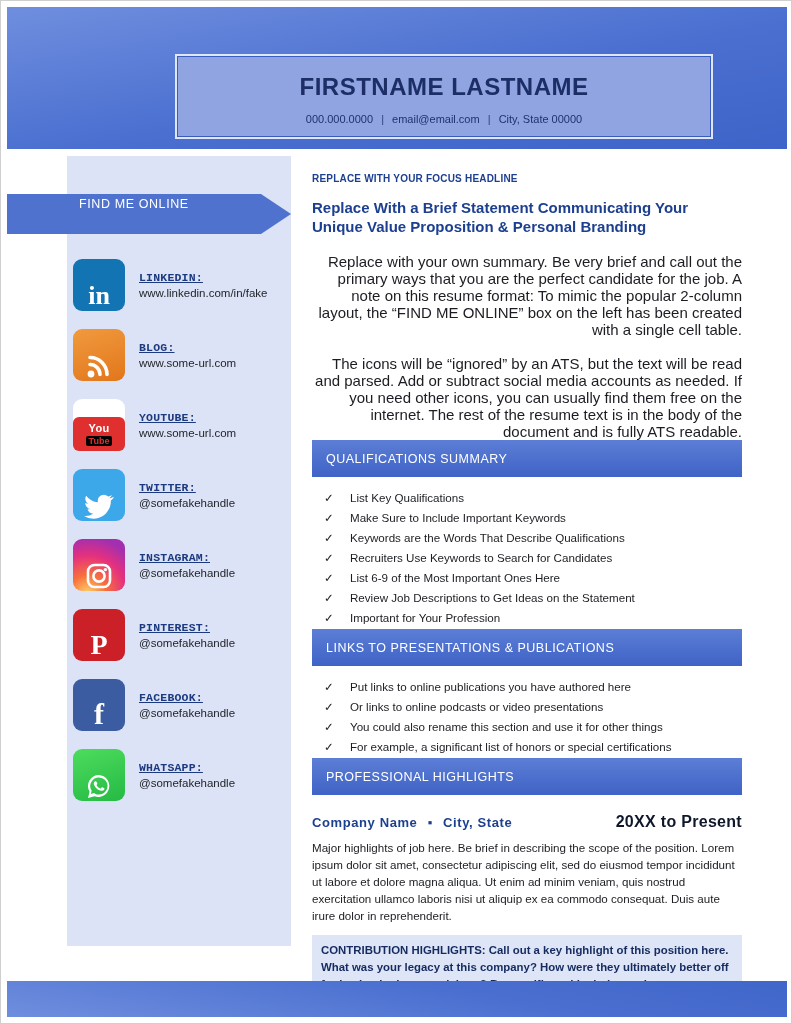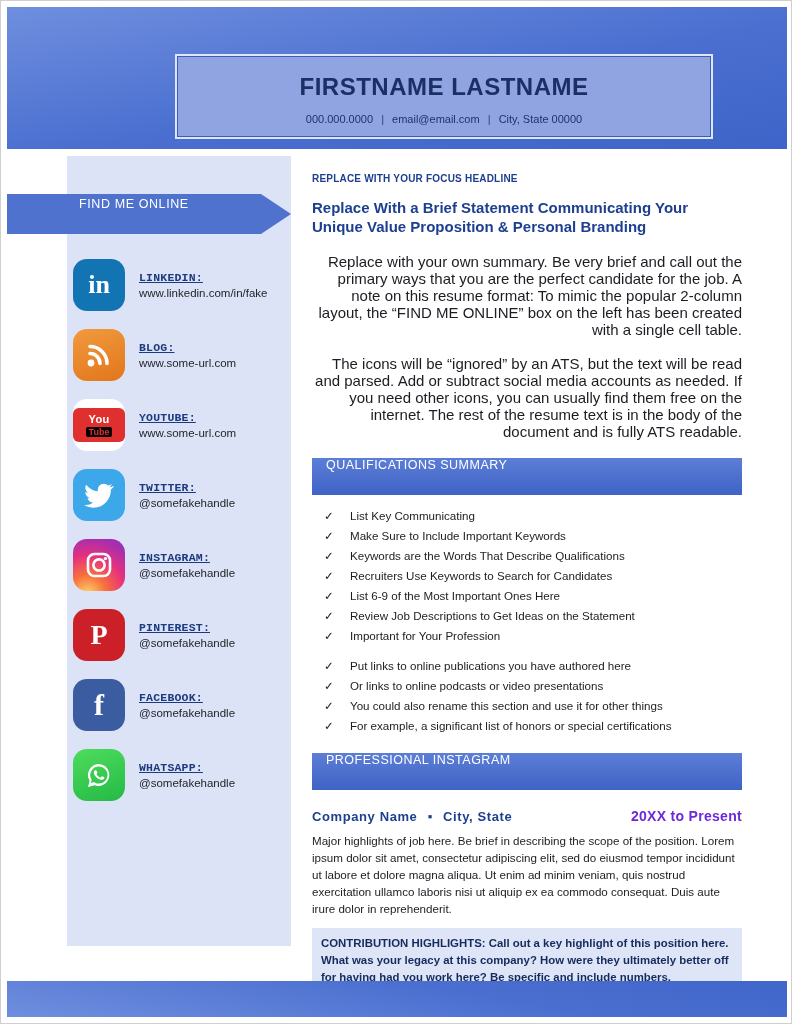--- a/index.html
+++ b/index.html
@@ -62,22 +62,22 @@
     font-size: 12.5px; color: #ffffff; letter-spacing: 0.6px;
   }
 
   .social-list {
     position: absolute; left: 72px; top: 253px; width: 218px;
   }
   .social-row {
     display: flex; align-items: center; height: 62px; margin-bottom: 8px;
   }
   .icon-box {
-    width: 52px; height: 52px; border-radius: 14px;
-    display: flex; align-items: center; justify-content: center;
+    width: 52px; height: 52px; border-radius: 9px;
+    display: flex; align-items: flex-end; justify-content: center;
     flex: 0 0 52px;
     color: #fff;
   }
   .social-text { margin-left: 14px; }
   .social-title {
     font-size: 11.5px; font-weight: bold; color: #1c3a80;
     text-decoration: underline; letter-spacing: 0.2px; font-family: Liberation Mono, monospace;
   }
   .social-handle { font-size: 11.5px; color: #22252b; margin-top: 3px; }
 
@@ -109,38 +109,38 @@
     font-size: 10px; font-weight: bold; color: #1d3f8f; letter-spacing: 0.2px;
   }
   .value-prop {
     margin-top: 14px; font-size: 15px; font-weight: bold; color: #1d3f8f;
     line-height: 19px;
   }
   .body-para {
     margin-top: 17px; font-size: 15px; color: #1b1d22; line-height: 17px; text-align: right;
   }
   .section-bar {
-    margin-top: 18px; height: 37px;
+    height: 37px;
     background: linear-gradient(180deg, #5c7ed6 0%, #3f63c6 100%);
-    display: flex; 
+    display: flex; align-items: center;
   }
   .section-bar .t {
     color: #ffffff; font-size: 12.5px; letter-spacing: 0.5px; padding-left: 14px;
   }
   .check-list { margin: 12px 0 0 0; padding: 0; list-style: none; }
   .check-list li {
     display: flex; font-size: 11.6px; color: #1b1d22; line-height: 18px; margin-bottom: 2px;
   }
   .check-list li .ck { width: 38px; flex: 0 0 38px; color: #2b2b2b; padding-left: 12px; }
 
   .job-head {
     margin-top: 18px; display: flex; justify-content: space-between; align-items: baseline;
   }
   .job-company { font-size: 13px; font-weight: bold; color: #1d3f8f; letter-spacing: .6px; }
-  .job-dates { font-size: 14px; font-weight: bold; color: #6d28d9; letter-spacing: .3px; }
+  .job-dates { font-size: 16px; font-weight: bold; color: #0f172a; letter-spacing: .3px; }
   .job-title { margin-top: 9px; font-size: 11.3px; font-weight: bold; color: #1d3f8f;
                text-decoration: underline; }
   .job-body { margin-top: 8px; font-size: 11.6px; color: #1b1d22; line-height: 17px; }
   .highlight-box {
     margin-top: 11px; background: #dde5f7; padding: 7px 9px;
     font-size: 11.4px; font-weight: bold; color: #152a5e; line-height: 17px;
   }
   .continued {
     position: absolute; left: 311px; top: 997px; width: 430px;
     text-align: right; font-size: 11px; font-style: italic; color: #1b1d22;
@@ -282,21 +282,21 @@
     <div class="value-prop">Replace With a Brief Statement Communicating Your Unique Value Proposition &amp; Personal Branding</div>
     <div class="body-para">Replace with your own summary. Be very brief and call out the primary ways that you are the perfect candidate for the job. A note on this resume format: To mimic the popular 2-column layout, the “FIND ME ONLINE” box on the left has been created with a single cell table.</div>
     <div class="body-para">The icons will be “ignored” by an ATS, but the text will be read and parsed. Add or subtract social media accounts as needed. If you need other icons, you can usually find them free on the internet. The rest of the resume text is in the body of the document and is fully ATS readable.</div>
 
     <div class="section-bar">
       <div class="t">QUALIFICATIONS SUMMARY</div>
     </div>
     <ul class="check-list">
       <li>
           <span class="ck">✓</span>
-          <span>List Key Communicating</span>
+          <span>List Key Qualifications</span>
         </li>
       <li>
           <span class="ck">✓</span>
           <span>Make Sure to Include Important Keywords</span>
         </li>
       <li>
           <span class="ck">✓</span>
           <span>Keywords are the Words That Describe Qualifications</span>
         </li>
       <li>
@@ -310,41 +310,44 @@
       <li>
           <span class="ck">✓</span>
           <span>Review Job Descriptions to Get Ideas on the Statement</span>
         </li>
       <li>
           <span class="ck">✓</span>
           <span>Important for Your Profession</span>
         </li>
     </ul>
 
+    <div class="section-bar">
+      <div class="t">LINKS TO PRESENTATIONS &amp; PUBLICATIONS</div>
+    </div>
     <ul class="check-list">
       <li>
           <span class="ck">✓</span>
           <span>Put links to online publications you have authored here</span>
         </li>
       <li>
           <span class="ck">✓</span>
           <span>Or links to online podcasts or video presentations</span>
         </li>
       <li>
           <span class="ck">✓</span>
           <span>You could also rename this section and use it for other things</span>
         </li>
       <li>
           <span class="ck">✓</span>
           <span>For example, a significant list of  honors or special certifications</span>
         </li>
     </ul>
 
     <div class="section-bar">
-      <div class="t">PROFESSIONAL INSTAGRAM</div>
+      <div class="t">PROFESSIONAL HIGHLIGHTS</div>
     </div>
 
     <div class="job-head">
       <div class="job-company">
         <span>Company Name</span>
         <span style="padding:0 6px;">▪</span>
         <span>City, State</span>
       </div>
       <div class="job-dates">20XX to Present</div>
     </div>

